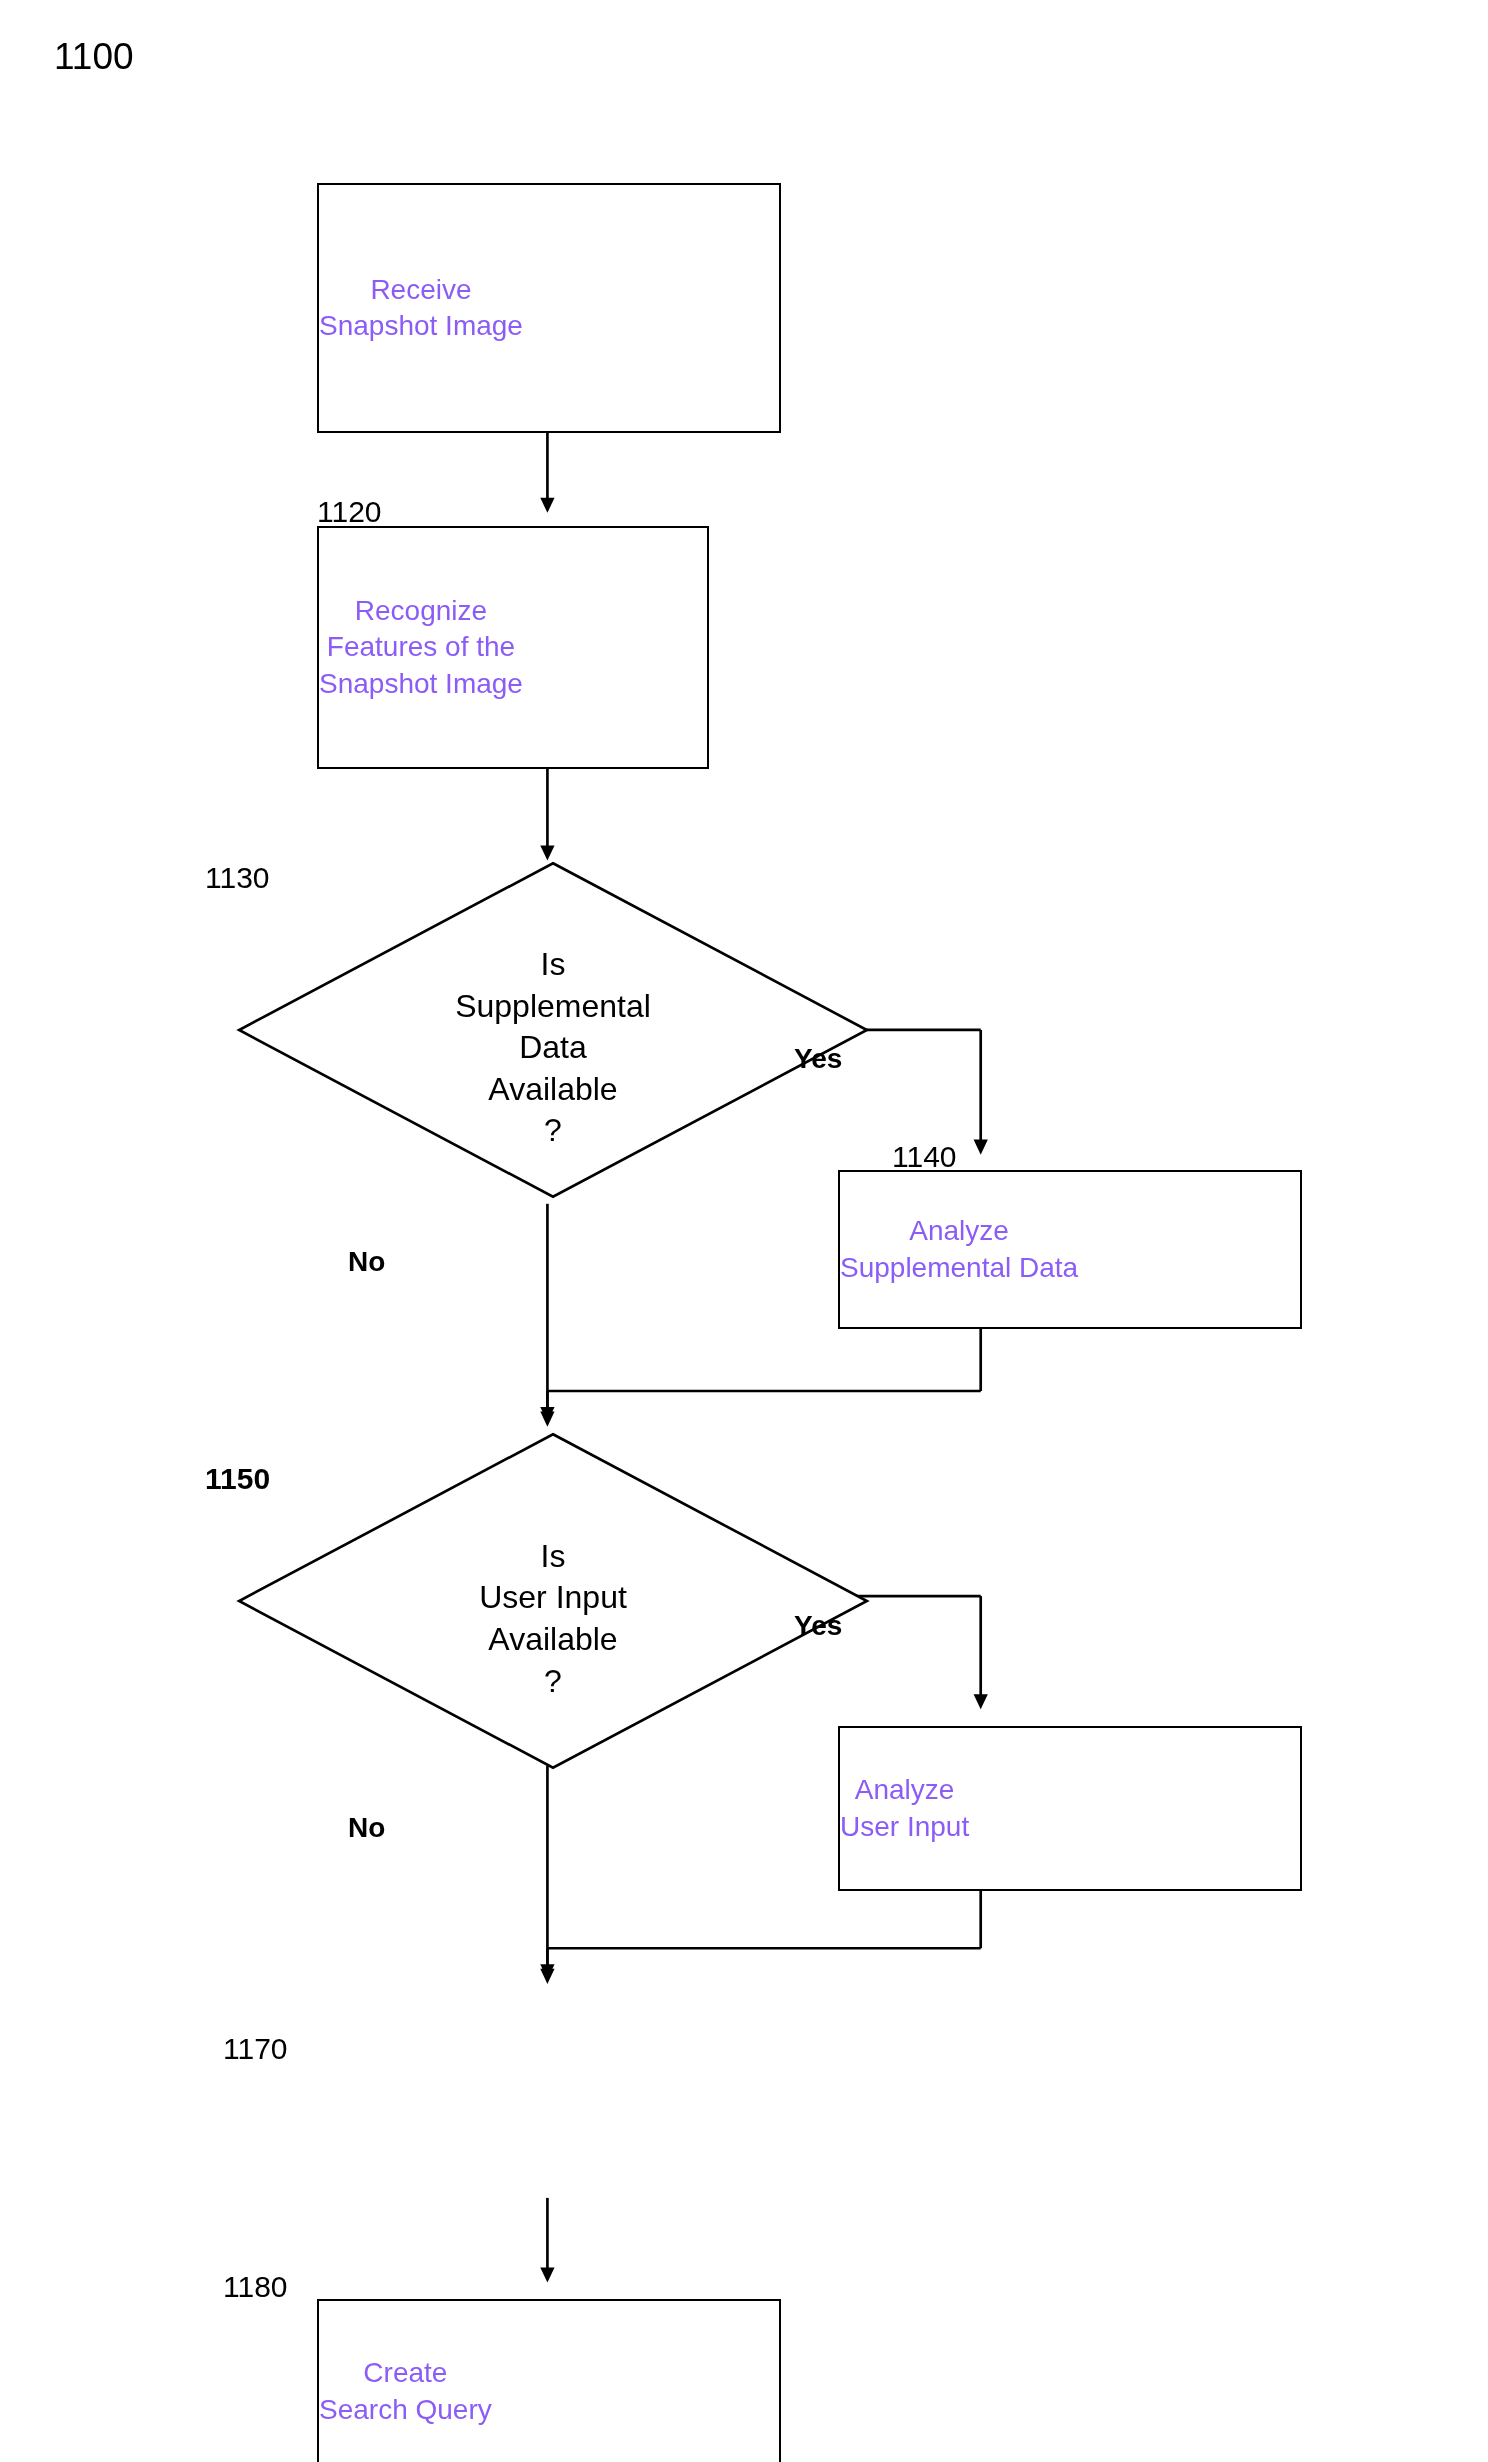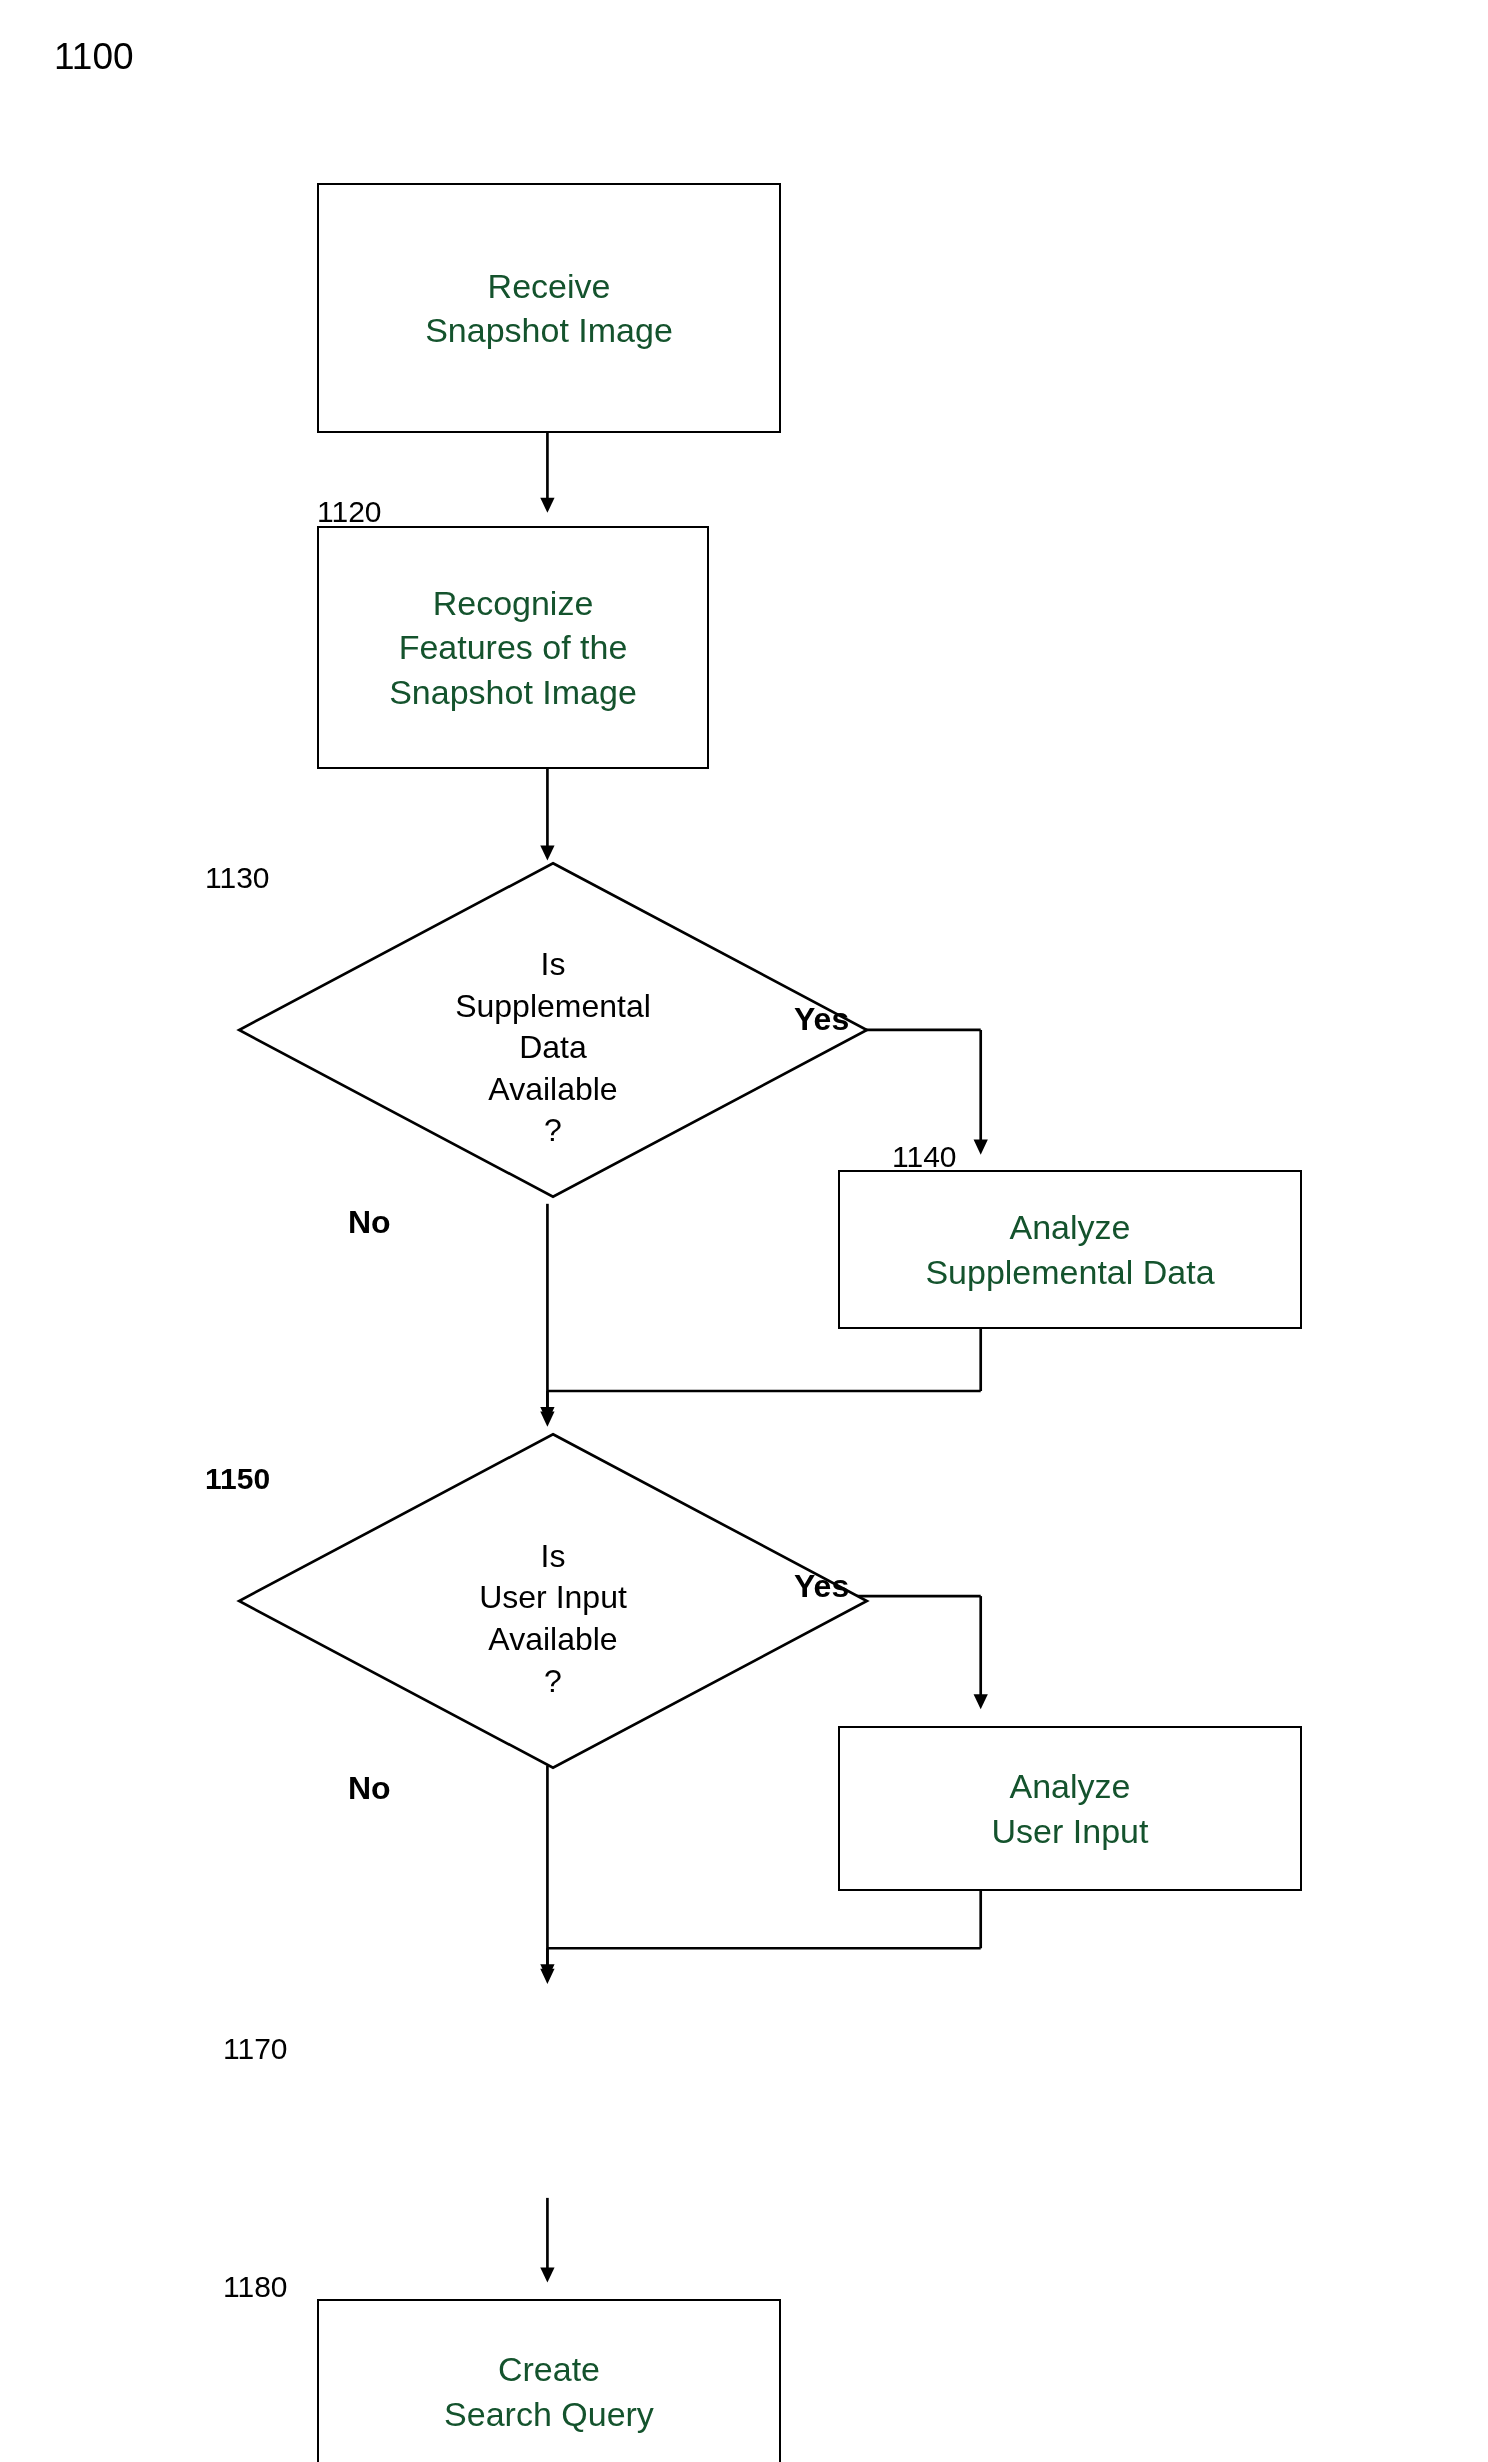--- a/index.html
+++ b/index.html
@@ -25,25 +25,24 @@
       font-weight: normal;
       color: #000;
     }
     
     .flow-box {
       position: absolute;
       border: 2.7px solid #000;
       background: #fff;
       display: flex;
       align-items: center;
-      justify-content: center;
       text-align: center;
-      font-size: 34px;
+      font-size: 28px;
       font-weight: normal;
-      color: #14532d;
+      color: #8b5cf6;
       line-height: 1.3;
     }
     
     .flow-diamond-wrapper {
       position: absolute;
       display: flex;
       align-items: center;
       justify-content: center;
     }
     .flow-diamond-text {
@@ -71,23 +70,24 @@
     }
     
     .node-label {
       position: absolute;
       font-size: 30px;
       color: #000;
     }
     
     .arrow-label {
       position: absolute;
-      font-size: 32px;
+      font-size: 28px;
       font-weight: bold;
       color: #000;
+      margin-top: 42px;
     }
   </style>
 </head>
 <body>
 
 <div class="diagram-container">
 
   <div class="label-top-left">1100</div>
 
   <svg class="arrows-svg" viewBox="0 0 1669 2761" width="1488" height="2462">

